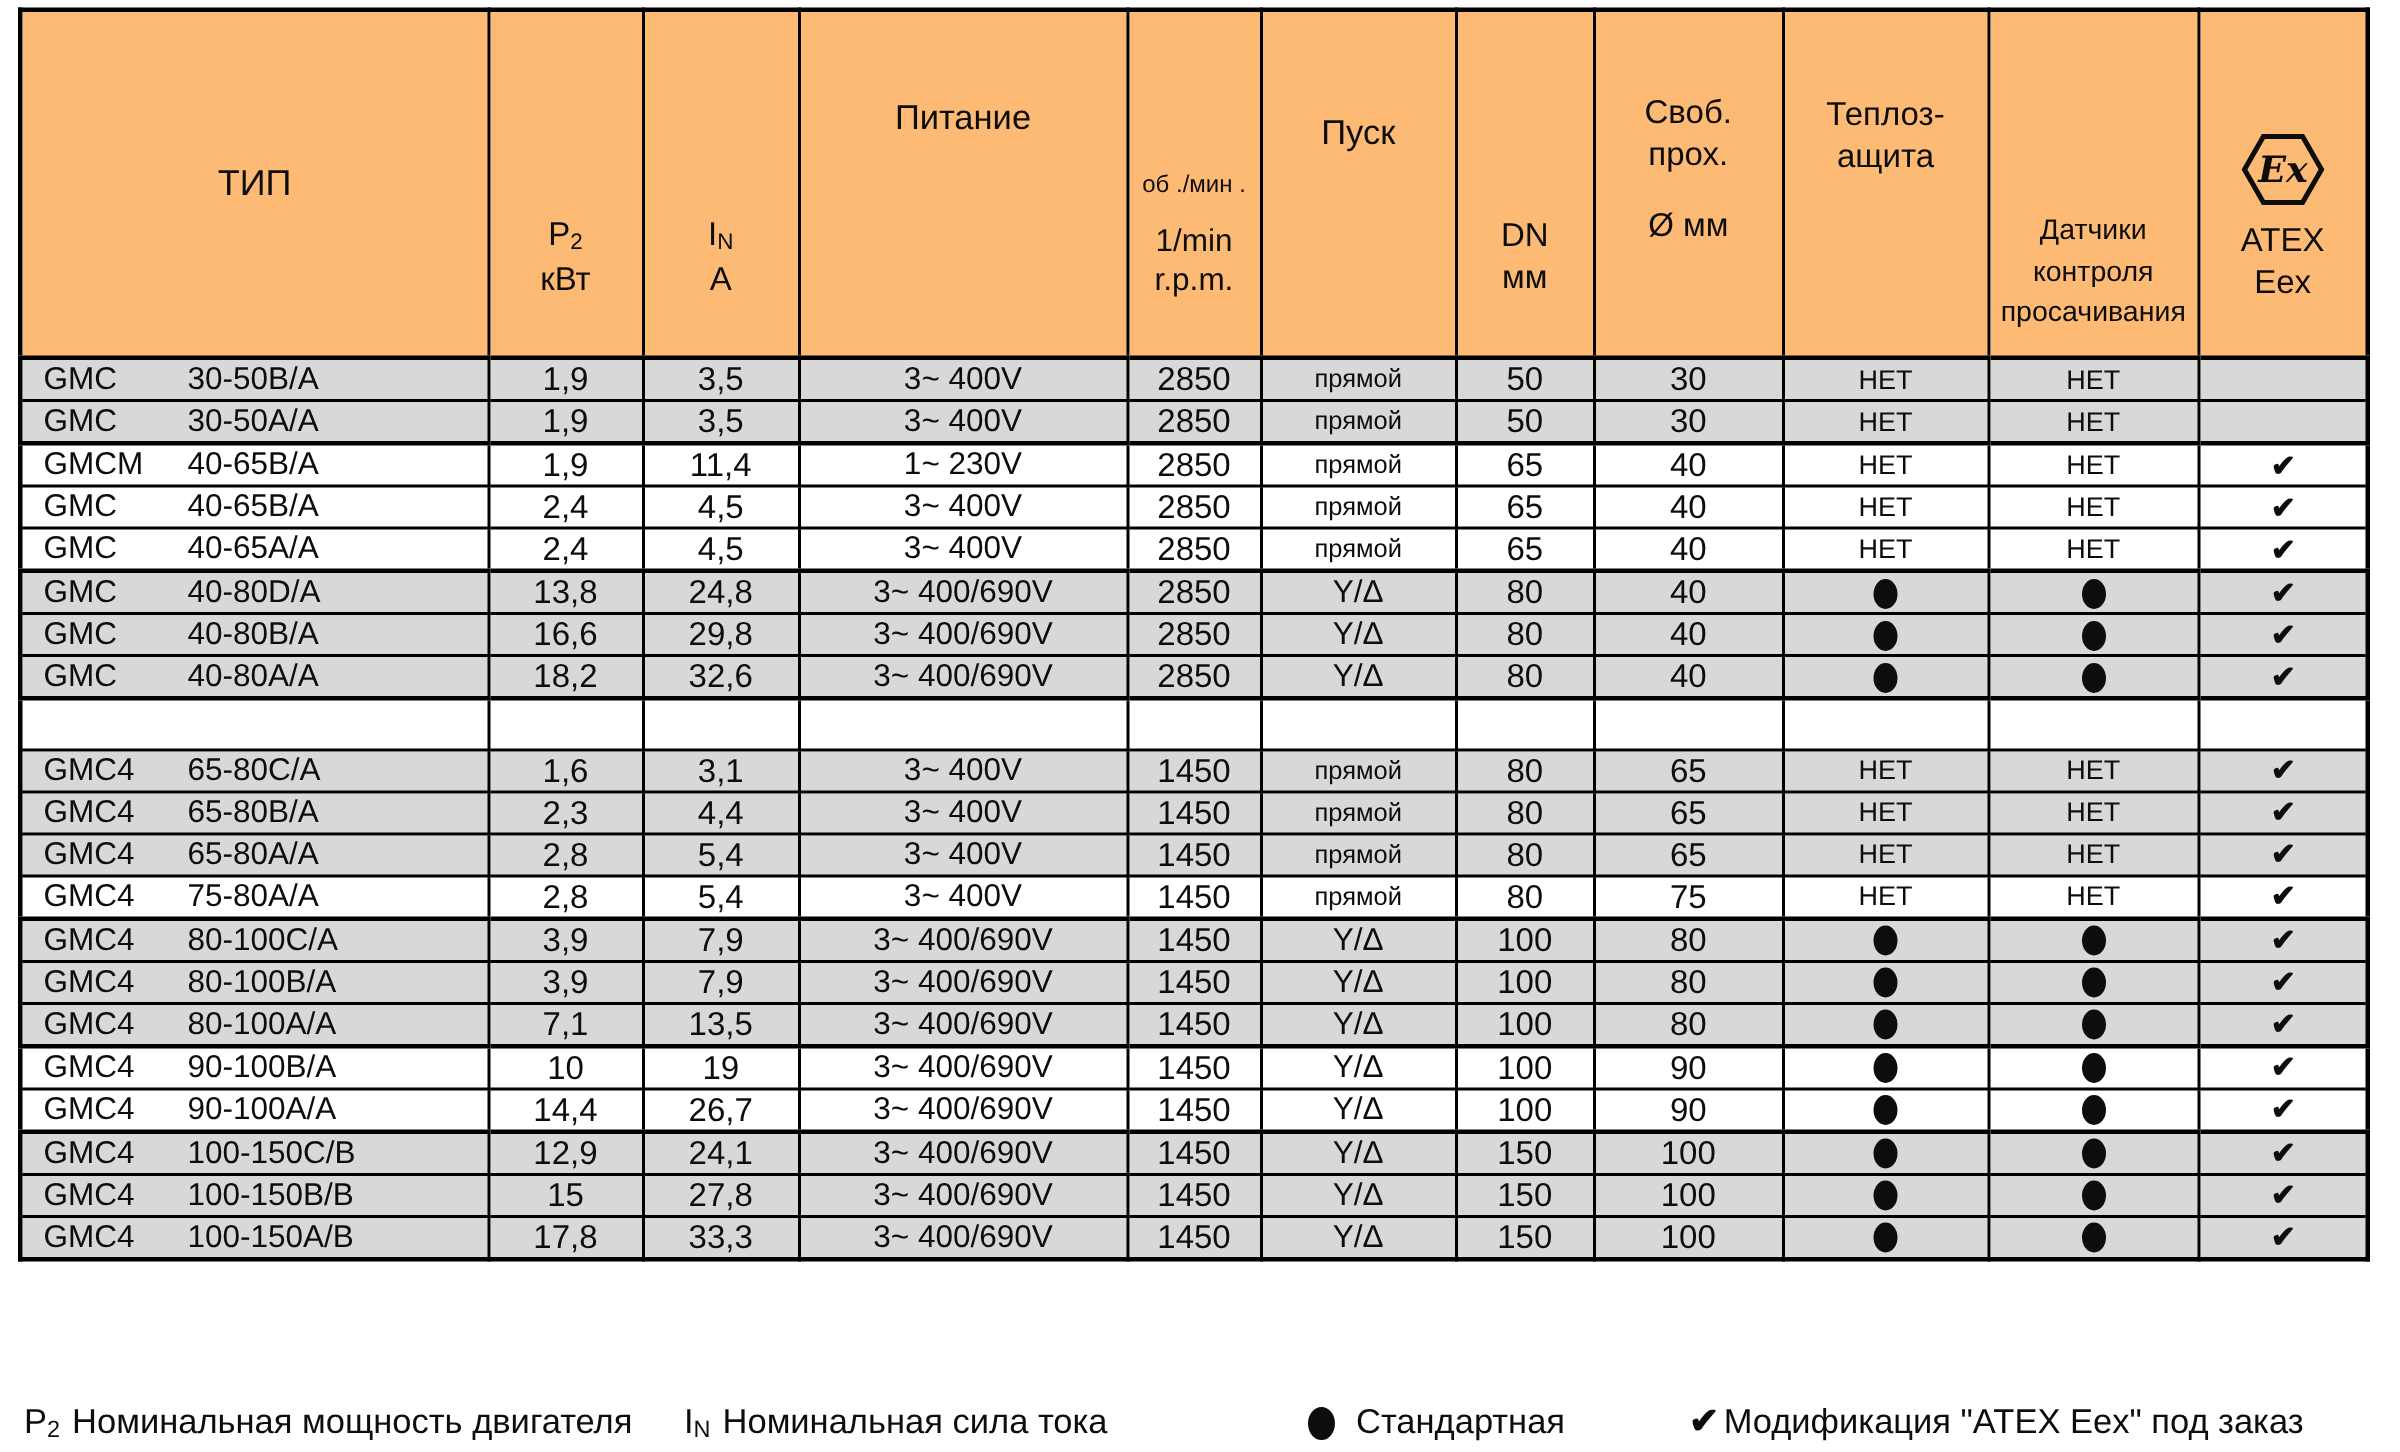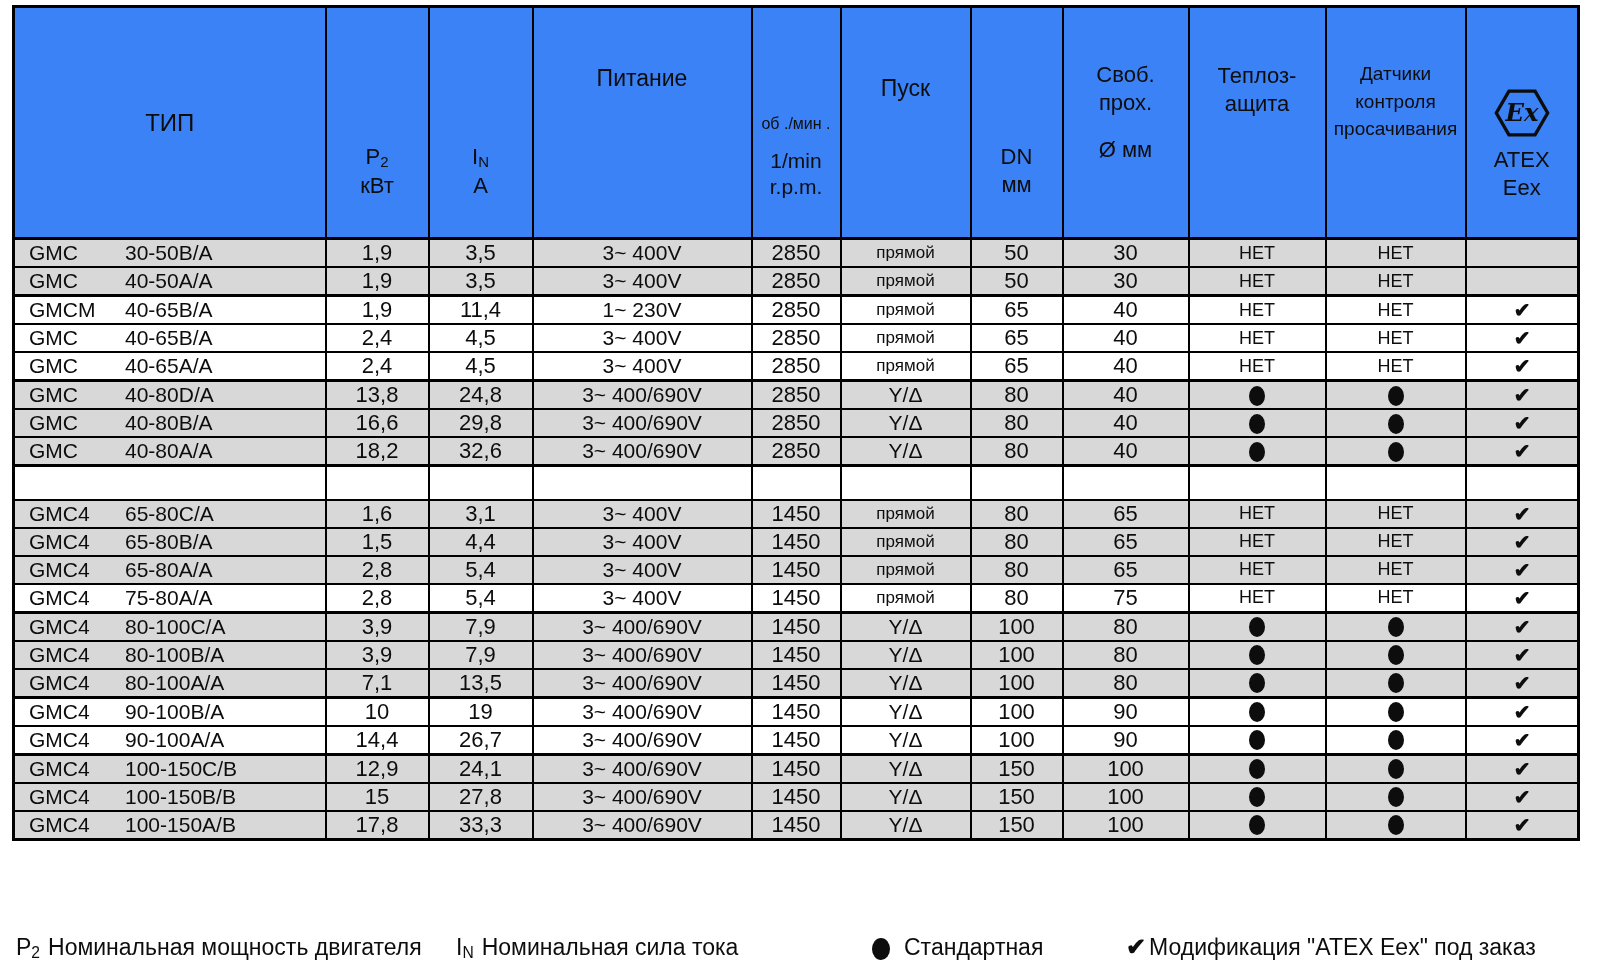--- a/index.html
+++ b/index.html
@@ -10,35 +10,35 @@
   table.spec {
     position:absolute; left:12px; top:5px; width:1565px;
     border-collapse:collapse; table-layout:fixed;
     border:3px solid #000;
   }
   .spec th, .spec td {
     border:2px solid #000; padding:0; text-align:center; vertical-align:middle;
     overflow:hidden; white-space:nowrap;
   }
   .spec thead th {
-    height:163px; background:#3b82f6; font-weight:normal; border-bottom:3px solid #000;
+    height:163px; background:#fdba74; font-weight:normal; border-bottom:3px solid #000;
   }
   .hwrap { display:flex; flex-direction:column; align-items:center; height:163px; line-height:1.25; }
   .h-type   { justify-content:center; font-size:24px; }
   .h-p2     { justify-content:flex-end; padding-bottom:10px; font-size:22px; }
   .h-in     { justify-content:flex-end; padding-bottom:10px; font-size:22px; }
   .h-power  { justify-content:flex-start; padding-top:46px; font-size:23px; }
   .h-rpm    { justify-content:flex-end; padding-bottom:8px; font-size:21px; }
   .h-rpm .rpm-small { font-size:16px; margin-bottom:14px; }
   .h-start  { justify-content:flex-start; padding-top:66px; font-size:23px; }
   .h-dn     { justify-content:flex-end; padding-bottom:12px; font-size:22px; }
   .h-free   { justify-content:flex-start; padding-top:40px; font-size:22px; }
   .h-free .free-dia { margin-top:20px; }
   .h-thermal{ justify-content:flex-start; padding-top:42px; font-size:22px; }
-  .h-leak   { justify-content:flex-start; padding-top:38px; font-size:19px; line-height:1.45; }
+  .h-leak   { justify-content:flex-end; padding-top:38px; font-size:19px; line-height:1.45; }
   .h-atex   { justify-content:flex-end; padding-bottom:6px; font-size:22px; }
   .h-atex svg { margin-bottom:8px; }
   sub { font-size:68%; vertical-align:-0.18em; }
   tbody tr { height:28px; }
   tbody tr.empty { height:34px; }
   tbody tr.shaded td { background:#d8d8d8; }
   tbody tr.sep td { border-top:3px solid #000; }
   td.c-type { text-align:left; padding-left:14px; font-size:21px; }
   td.c-type .prefix { display:inline-block; width:96px; }
   td.c-num  { font-size:22px; }
@@ -163,21 +163,21 @@
           <td class="c-power">3~ 400V</td>
           <td class="c-rpm">2850</td>
           <td class="c-start small">прямой</td>
           <td class="c-num">50</td>
           <td class="c-num">30</td>
           <td class="c-flag">НЕТ</td>
           <td class="c-flag">НЕТ</td>
           <td class="c-flag"></td>
         </tr>
         <tr class="shaded ">
-          <td class="c-type"><span class="prefix">GMC</span><span>40-50A/A</span></td>
+          <td class="c-type"><span class="prefix">GMC</span><span>30-50A/A</span></td>
           <td class="c-num">1,9</td>
           <td class="c-num">3,5</td>
           <td class="c-power">3~ 400V</td>
           <td class="c-rpm">2850</td>
           <td class="c-start small">прямой</td>
           <td class="c-num">50</td>
           <td class="c-num">30</td>
           <td class="c-flag">НЕТ</td>
           <td class="c-flag">НЕТ</td>
           <td class="c-flag"></td>
@@ -281,21 +281,21 @@
           <td class="c-rpm">1450</td>
           <td class="c-start small">прямой</td>
           <td class="c-num">80</td>
           <td class="c-num">65</td>
           <td class="c-flag">НЕТ</td>
           <td class="c-flag">НЕТ</td>
           <td class="c-flag"><span class="check">✔</span></td>
         </tr>
         <tr class="shaded ">
           <td class="c-type"><span class="prefix">GMC4</span><span>65-80B/A</span></td>
-          <td class="c-num">1,5</td>
+          <td class="c-num">2,3</td>
           <td class="c-num">4,4</td>
           <td class="c-power">3~ 400V</td>
           <td class="c-rpm">1450</td>
           <td class="c-start small">прямой</td>
           <td class="c-num">80</td>
           <td class="c-num">65</td>
           <td class="c-flag">НЕТ</td>
           <td class="c-flag">НЕТ</td>
           <td class="c-flag"><span class="check">✔</span></td>
         </tr>

